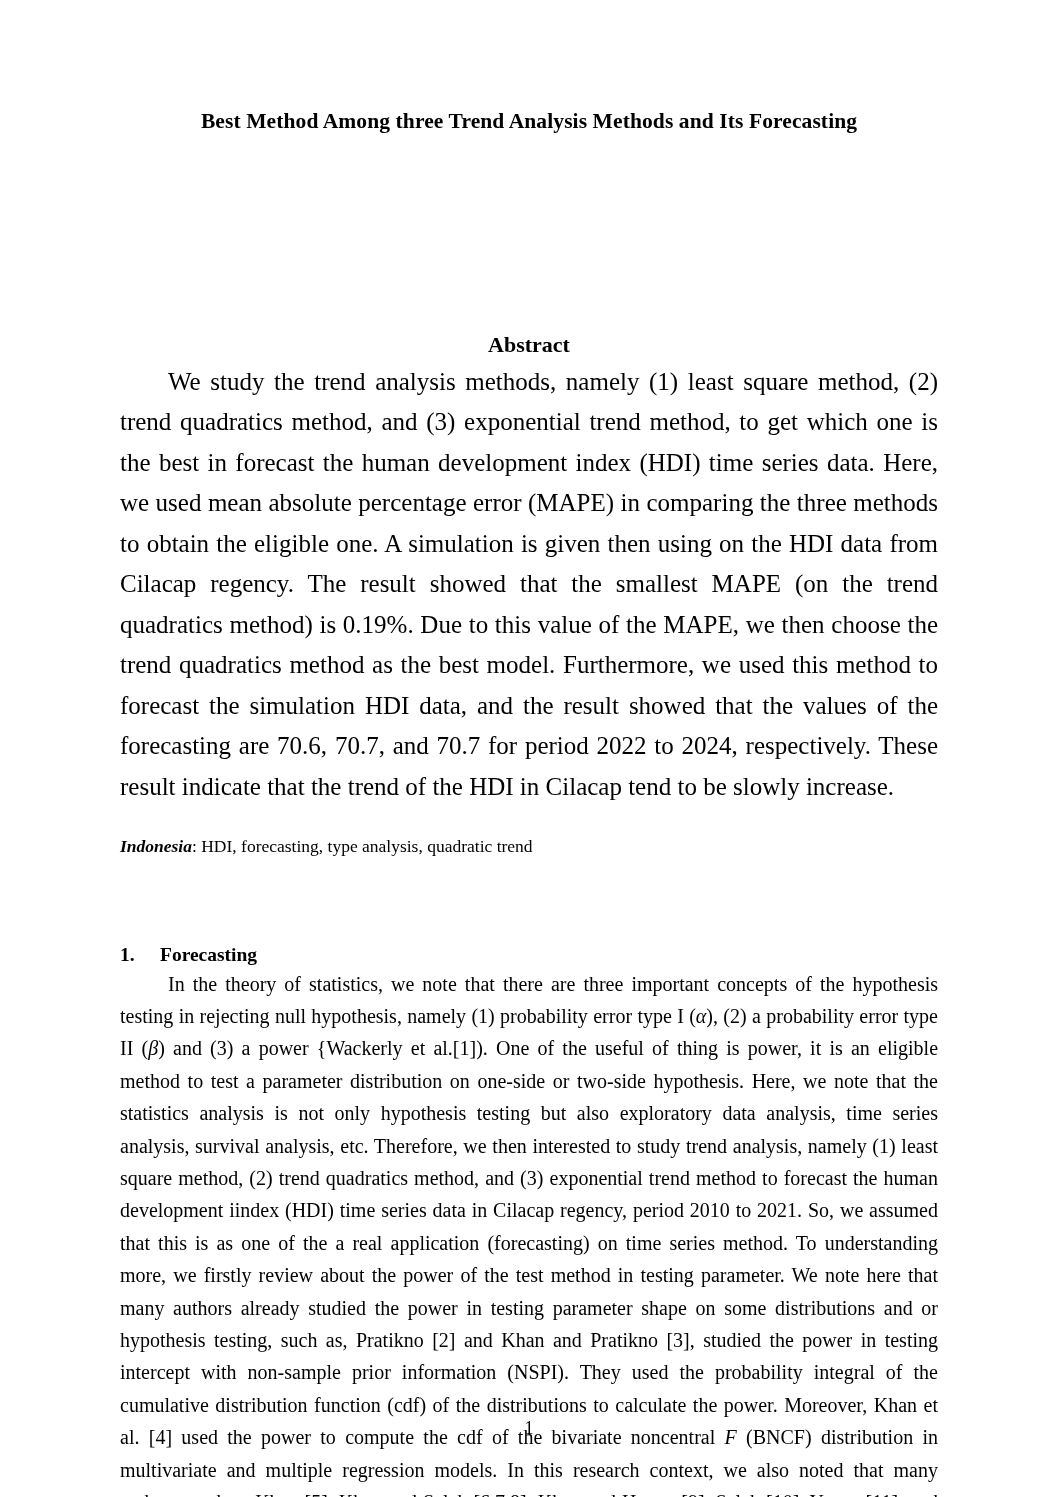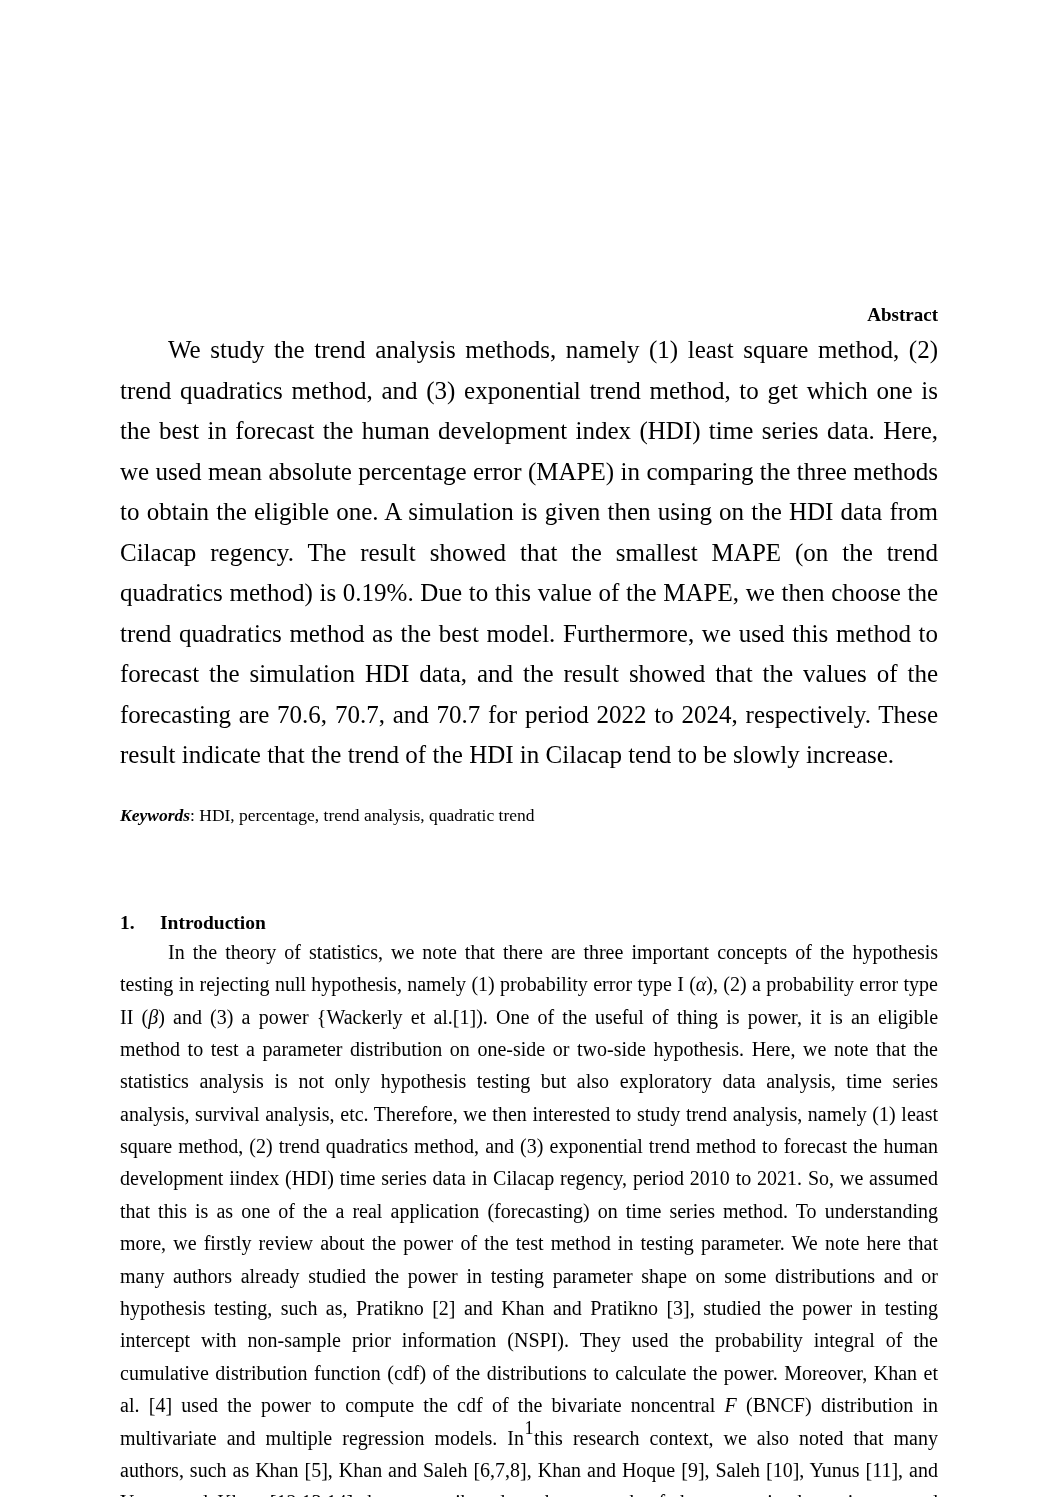--- a/index.html
+++ b/index.html
@@ -25,23 +25,23 @@
     font-weight: bold;
     text-align: center;
     letter-spacing: 0.1px;
     line-height: 1.3;
     margin: 0 0 0 0;
   }
   .gap-after-title {
     height: 196px;
   }
   .section-heading-center {
-    font-size: 19px;
+    font-size: 22px;
     font-weight: bold;
-    text-align: right;
+    text-align: center;
     margin: 0 0 4px 0;
   }
   .abstract-body {
     font-size: 25px;
     text-align: justify;
     text-justify: inter-word;
     line-height: 1.62;
     margin: 0;
   }
   .abstract-body .indent {
@@ -94,32 +94,33 @@
     width: 100%;
     text-align: center;
     font-size: 18px;
   }
 </style>
 </head>
 <body>
 
 <div class="page">
 
+  <h1 class="paper-title">Best Method Among three Trend Analysis Methods and Its Forecasting</h1>
 
   <div class="gap-after-title"></div>
 
   <div class="section-heading-center">Abstract</div>
 
   <p class="abstract-body"><span class="indent"></span><span>We study the trend analysis methods, namely (1) least square method, (2) trend quadratics method, and (3) exponential trend method, to get which one is the best in forecast the human development index (HDI) time series data. Here, we used mean absolute percentage error (MAPE) in comparing the three methods to obtain the eligible one. A simulation is given then using on the HDI data from Cilacap regency. The result showed that the smallest MAPE (on the trend quadratics method) is 0.19%. Due to this value of the MAPE, we then choose the trend quadratics method as the best model. Furthermore, we used this method to forecast the simulation HDI data, and the result showed that the values of the forecasting are 70.6, 70.7, and 70.7 for period 2022 to 2024, respectively. These result indicate that the trend of the HDI in Cilacap tend to be slowly increase.</span></p>
 
-  <p class="keywords"><span class="kw-label">Keywords</span><span>: HDI, percentage, trend analysis, quadratic trend</span></p>
+  <p class="keywords"><span class="kw-label">Indonesia</span><span>: HDI, forecasting, type analysis, quadratic trend</span></p>
 
   <div class="intro-heading">
     <span class="num">1.</span>
-    <span>Introduction</span>
+    <span>Forecasting</span>
   </div>
 
   <p class="body-text"><span class="indent"></span><span>In the theory of statistics, we note that  there are three important concepts of the hypothesis testing in rejecting null hypothesis, namely (1) probability error type I (</span><em class="math">α</em><span>), (2) a probability error type II (</span><em class="math">β</em><span>) and (3) a power {Wackerly et al.[1]).  One of the useful of thing is power, it is an eligible method to test a parameter distribution on one-side or two-side hypothesis. Here, we note that the statistics analysis is not only hypothesis testing but also exploratory data analysis, time series analysis, survival analysis, etc. Therefore, we then interested to study trend analysis, namely (1) least square method, (2) trend quadratics method, and (3) exponential trend method to forecast the human development iindex (HDI) time series data in  Cilacap regency, period 2010 to 2021. So, we assumed that this is as one of the a real application (forecasting) on time series method. To understanding more, we firstly review about the power of the test method in testing parameter. We note here that many authors already studied the power in testing parameter shape on some distributions and or hypothesis testing, such as, Pratikno [2] and Khan and Pratikno [3], studied the power in testing intercept with non-sample prior information (NSPI). They used the probability integral of the cumulative distribution function (cdf) of the distributions to calculate the power. Moreover, Khan et al. [4] used the power to compute the cdf of the bivariate noncentral </span><em class="math">F</em><span> (BNCF) distribution in multivariate and multiple regression models. In this research context, we also noted that many authors, such as Khan [5], Khan and Saleh [6,7,8],  Khan and Hoque [9], Saleh [10], Yunus [11], and Yunus and Khan [12,13,14], have contributed to the research of the power in the estimator and hypothesis area.</span></p>
 
   <p class="body-text para2"><span class="indent"></span><span>In the context of the real application, we used  secondary data from statistics bureau of Indonesia (BPS), that is HDI, from Cilacap regency, period 2010 to 2020. This data tend to</span></p>
 
   <div class="page-number">1</div>
 
 </div>
 

